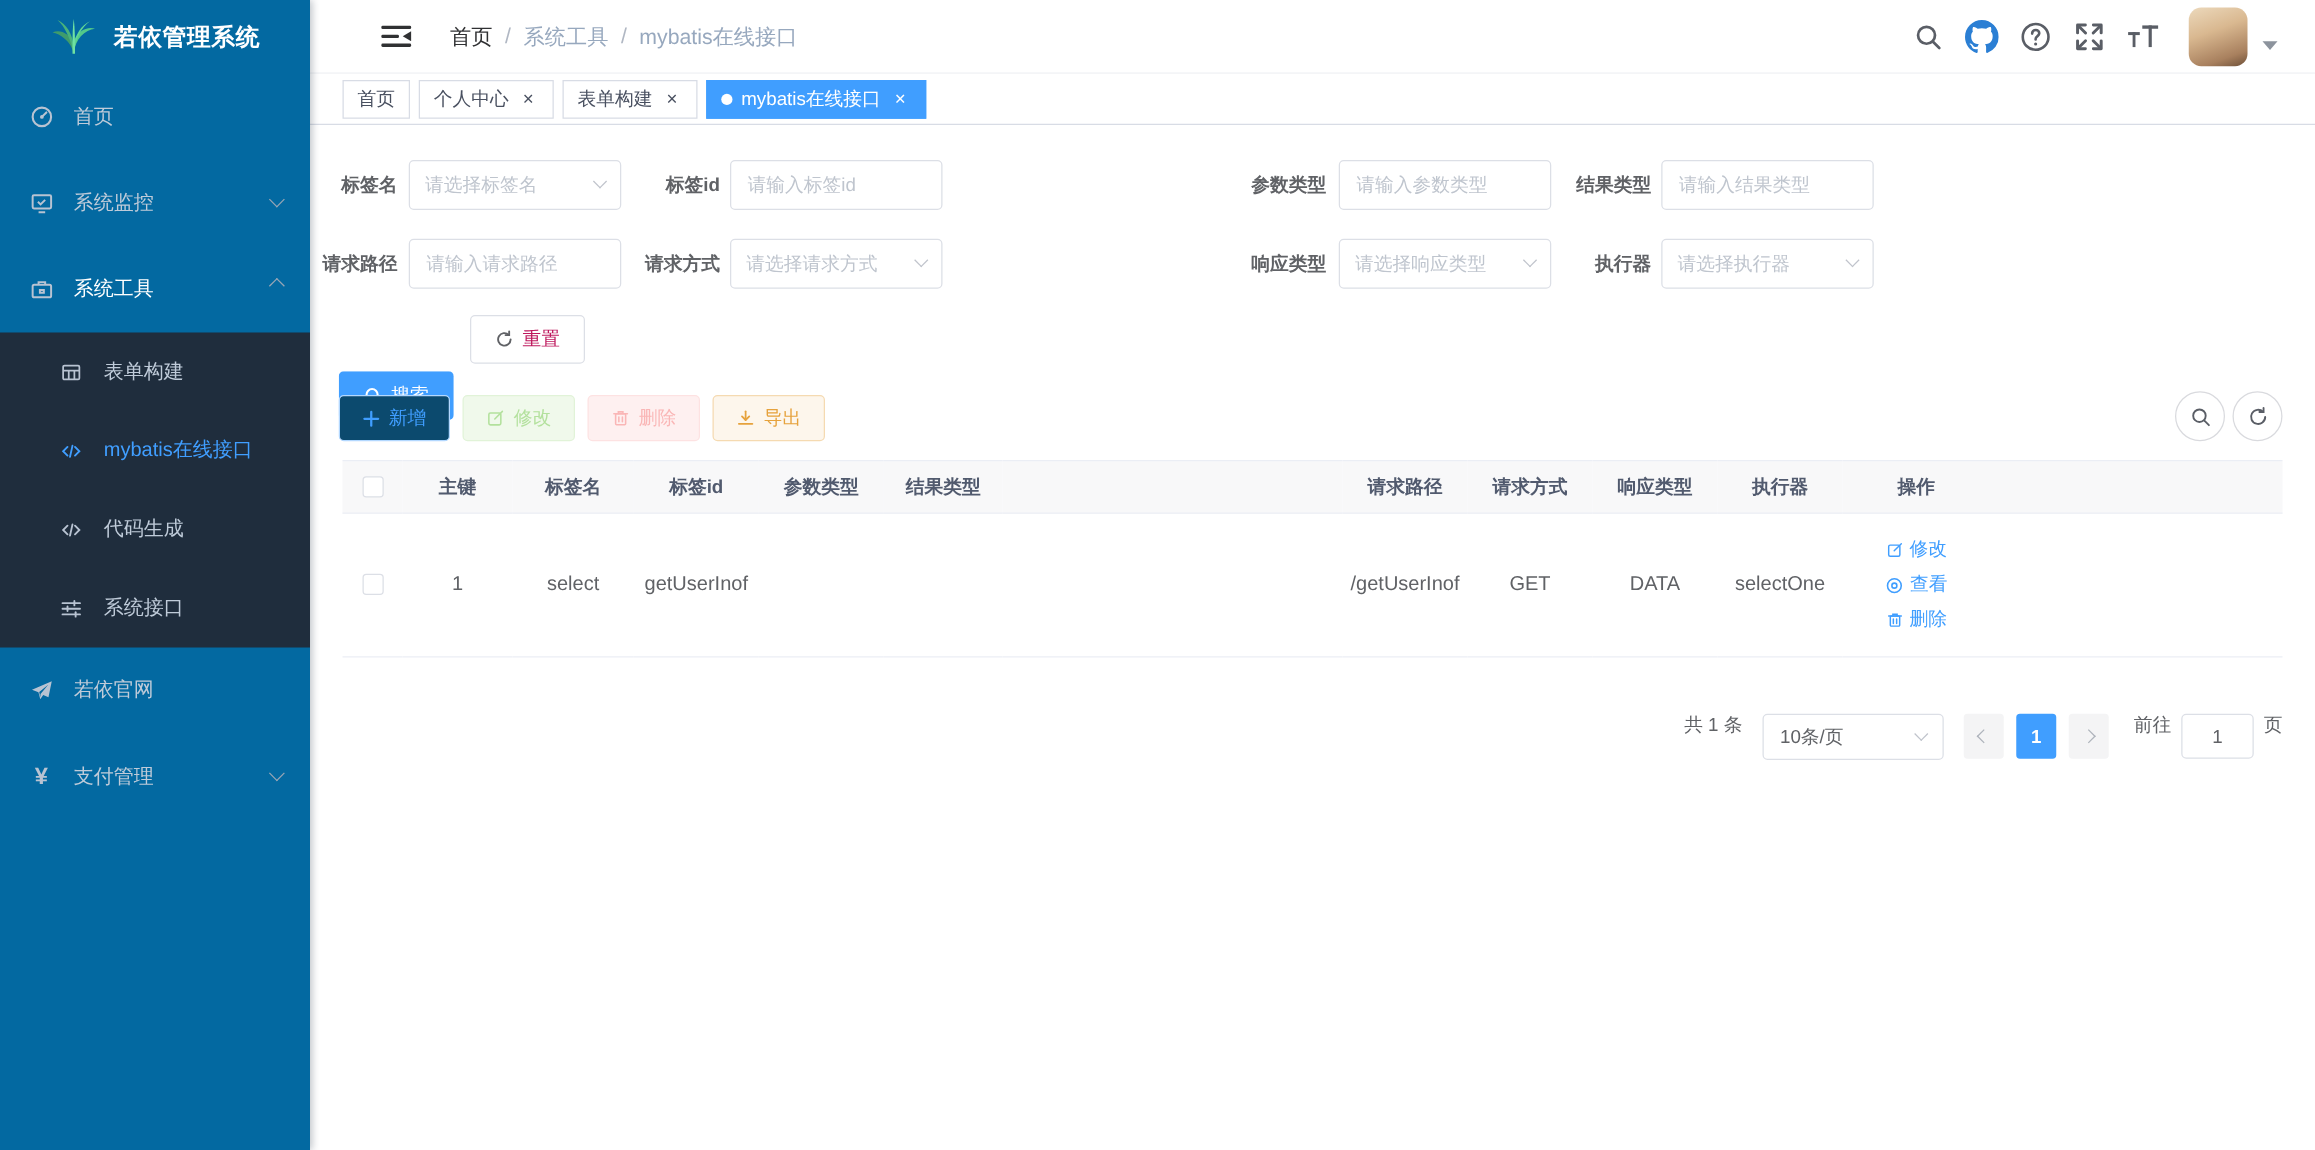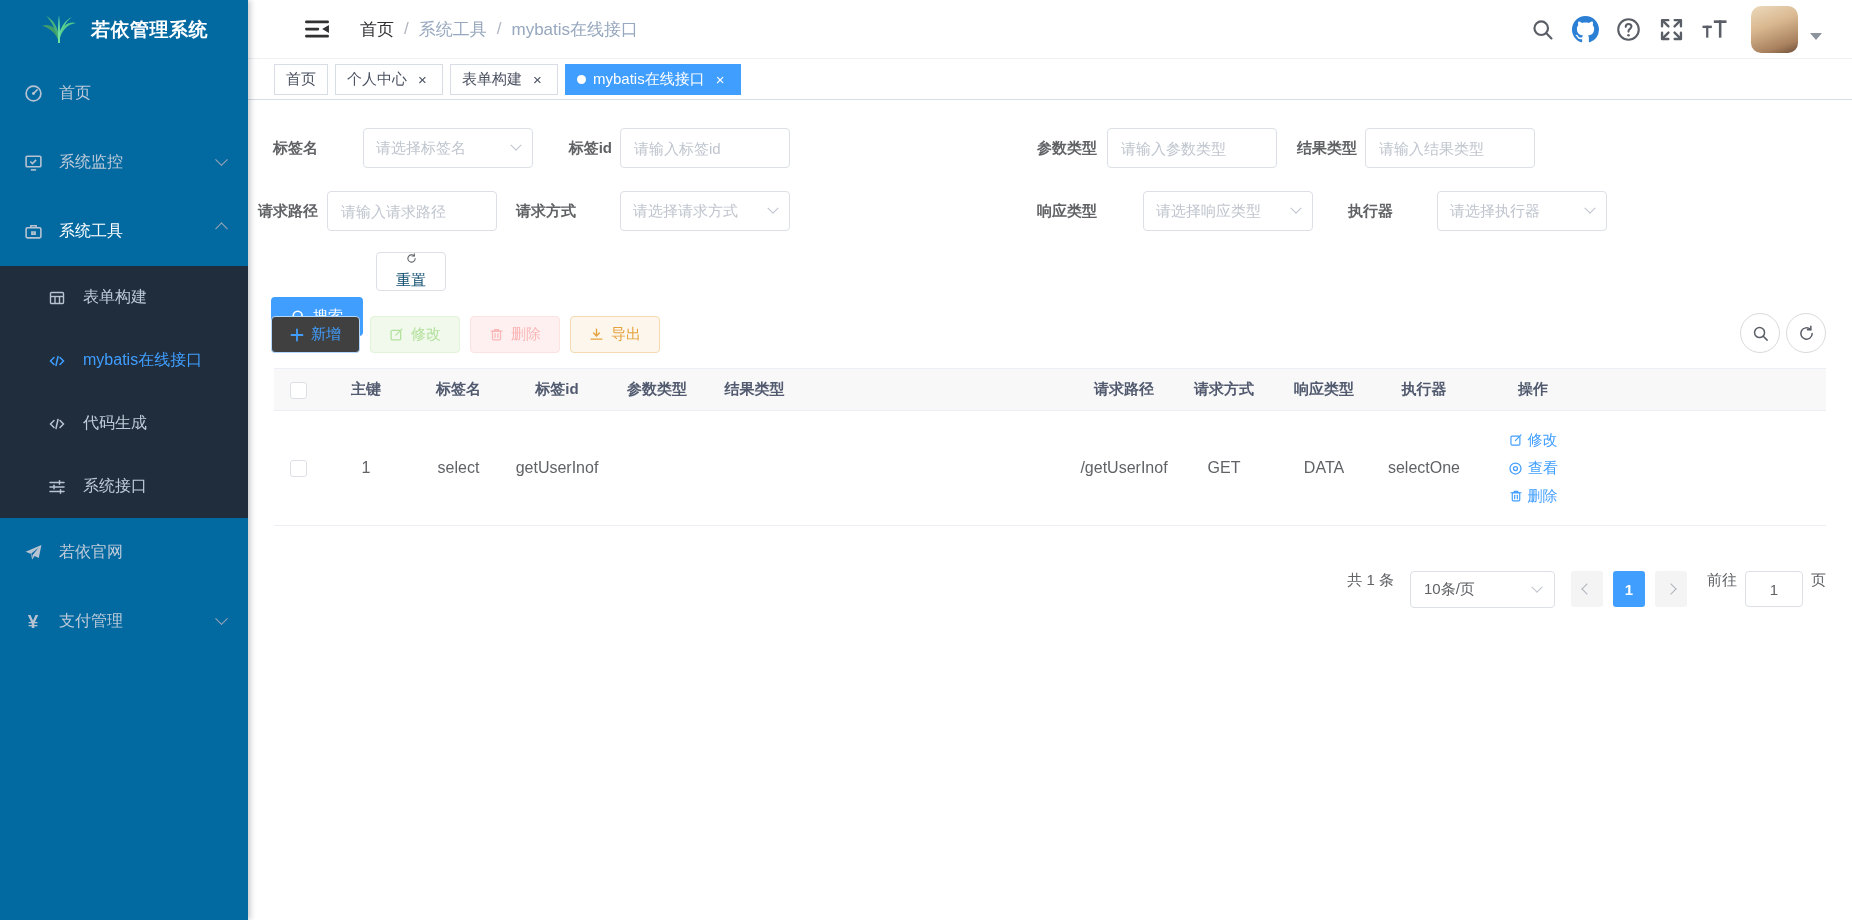--- a/index.html
+++ b/index.html
@@ -59,35 +59,35 @@
   .main { position:absolute; left:248px; top:100px; right:0; bottom:0; background:#fff; }
   .frow { position:absolute; left:0; display:flex; align-items:center; height:40px; width:100%; }
   .frow1 { top:28px; } .frow2 { top:91px; }
   .flabel { font-size:15px; font-weight:bold; color:#606266; text-align:right; flex:0 0 auto; }
   .lb1 { width:70px; margin-right:9px; } .lb2 { width:79px; margin-right:8px; }
   .lb3 { width:307px; margin-right:10px; } .lb4 { width:80px; margin-right:8px; }
   .fctl { width:170px; height:40px; border:1px solid #dcdfe6; border-radius:4px; background:#fff; }
   input.fctl { padding:0 13px; font-size:15px; color:#0369a1; outline:none;
     font-family:"Liberation Sans","DejaVu Sans",sans-serif; }
   input.fctl::placeholder, input.goto-input::placeholder { color:#bfc5ce; }
-  .fselect { display:flex; align-items:center; justify-content:space-between; padding:0 12px; cursor:pointer;margin-left:36px; }
+  .fselect { display:flex; align-items:center; justify-content:space-between; padding:0 12px; cursor:pointer; }
   .fselect .ph { font-size:15px; color:#bfc5ce; }
   .sel-caret { width:8px; height:8px; border-right:1.5px solid #c0c4cc; border-bottom:1.5px solid #c0c4cc;
     transform:rotate(45deg) translate(-2px,-2px); flex:0 0 8px; }
 
   .btnrow { position:absolute; top:152px; left:23px; display:flex; gap:13px; }
   .btn { height:39px; display:inline-flex; align-items:center; justify-content:center; gap:7px;
     padding:0 19px; border-radius:4px; font-size:15px; cursor:pointer; border:1px solid transparent; }
   .btn-primary { background:#409EFF; color:#fff;margin-top:45px; }
-  .btn-plain { background:#fff; border-color:#dcdfe6; color:#0c4a6e;flex-direction:column; }
+  .btn-plain { background:#fff; border-color:#dcdfe6; color:#be185d; }
 
   .toolrow { position:absolute; top:216px; left:23px; display:flex; gap:10px; }
   .tbtn { height:37px; display:inline-flex; align-items:center; gap:7px; padding:0 18px;
     border-radius:4px; font-size:15px; cursor:pointer; border:1px solid transparent; }
-  .tbtn-add { background:#404040; border-color:#b3d8ff; color:#409EFF; }
+  .tbtn-add { background:#0c4a6e; border-color:#b3d8ff; color:#409EFF; }
   .tbtn-edit { background:#f0f9eb; border-color:#e1f3d8; color:#b3e19d; cursor:not-allowed; }
   .tbtn-del { background:#fef0f0; border-color:#fde2e2; color:#fab6b6; cursor:not-allowed; }
   .tbtn-exp { background:#fdf6ec; border-color:#f5dab1; color:#e6a23c; }
 
   .toolcircles { position:absolute; top:213px; right:26px; display:flex; gap:6px; }
   .circle-btn { width:40px; height:40px; border-radius:50%; border:1px solid #d9dade; background:#fff;
     display:flex; align-items:center; justify-content:center; color:#5a5e66; cursor:pointer; }
 
   
   .dtable { position:absolute; top:268px; left:26px; width:1552px; border-collapse:collapse; table-layout:fixed; }

